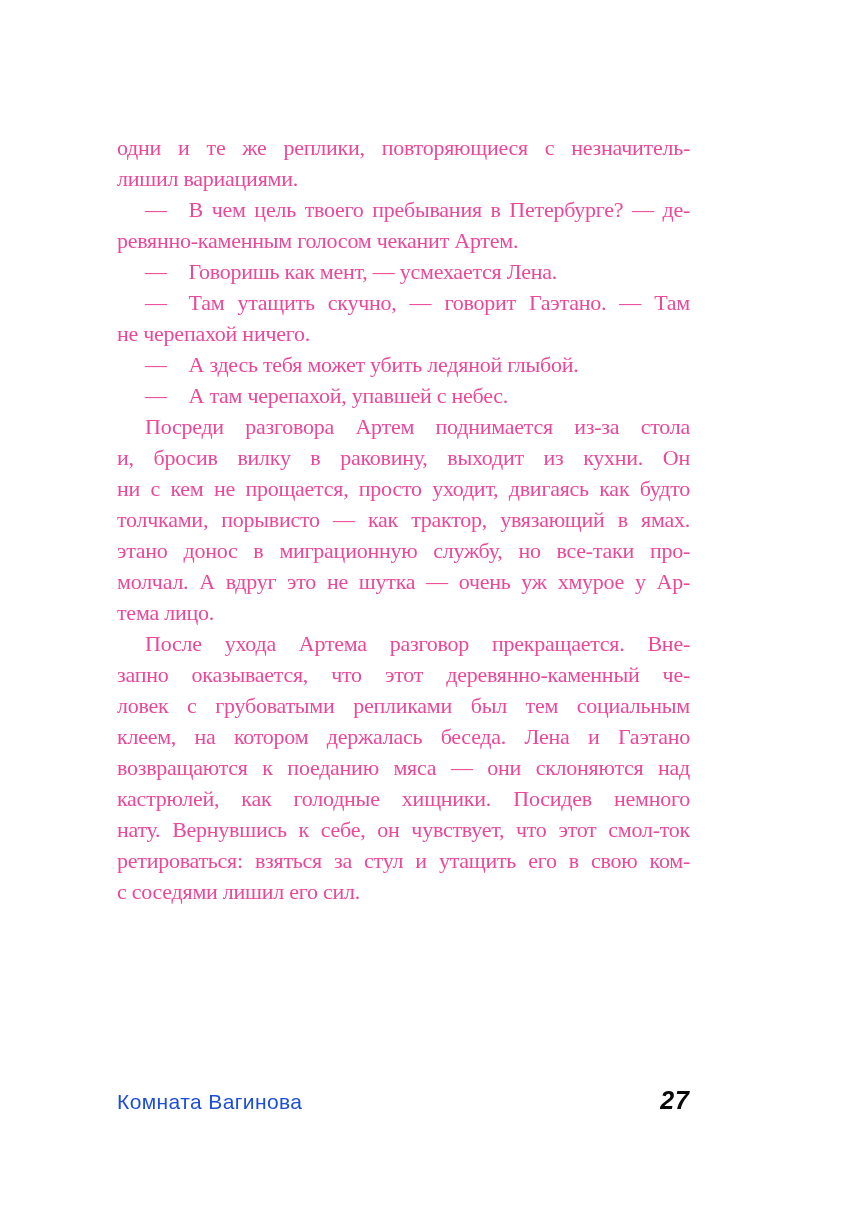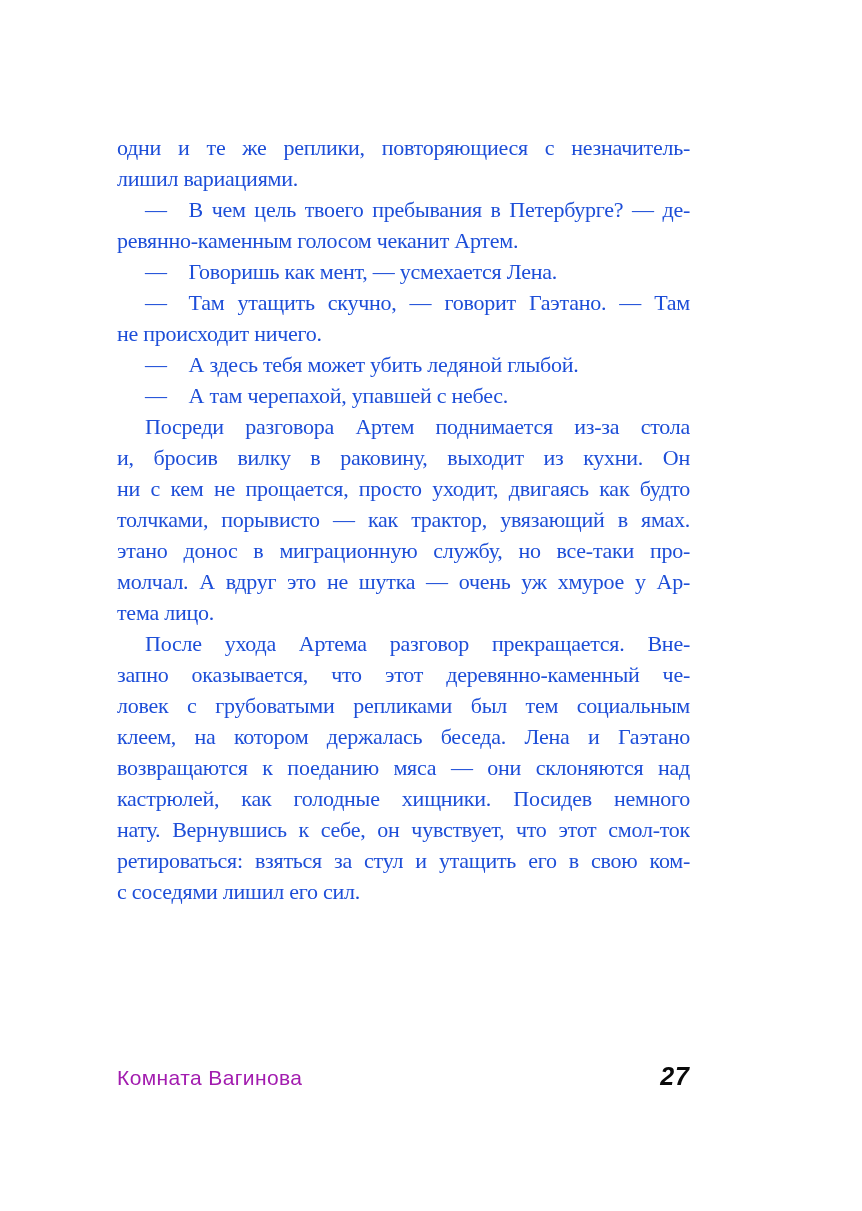--- a/index.html
+++ b/index.html
@@ -14,21 +14,21 @@
     background: #ffffff;
     overflow: hidden;
   }
   .text-block {
     position: absolute;
     left: 117px;
     top: 132px;
     width: 573px;
     font-family: "Liberation Serif", "DejaVu Serif", serif;
     font-size: 22px;
-    color: #1d4ed8;
+    color: #ec4899;
     letter-spacing: -0.25px;
   }
   .line {
     height: 31px;
     line-height: 31px;
     text-align: justify;
     text-align-last: justify;
     overflow: hidden;
     white-space: normal;
   }
@@ -44,44 +44,45 @@
     top: 1062px;
     width: 573px;
     display: flex;
     justify-content: space-between;
     align-items: baseline;
     font-family: "Liberation Sans", "DejaVu Sans", sans-serif;
   }
   .running-title {
     font-size: 21px;
     font-weight: 400;
-    color: #a21caf;
+    color: #1d4ed8;
     letter-spacing: 0.4px;
   }
   .page-number {
     font-size: 25px;
     font-weight: 800;
     font-style: italic;
     color: #0a0a0a;
     letter-spacing: 1px;
+    margin-top: 24px;
   }
 </style>
 </head>
 <body>
 
 <div class="page">
 
   <main class="text-block" id="text-block">
       <div class="line">одни и те же реплики, повторяющиеся с незначитель-</div>
       <div class="line end">лишил вариациями.</div>
       <div class="line indent">— В чем цель твоего пребывания в Петербурге? — де-</div>
       <div class="line end">ревянно-каменным голосом чеканит Артем.</div>
       <div class="line indent end">— Говоришь как мент, — усмехается Лена.</div>
       <div class="line indent">— Там утащить скучно, — говорит Гаэтано. — Там</div>
-      <div class="line end">не происходит ничего.</div>
+      <div class="line end">не черепахой ничего.</div>
       <div class="line indent end">— А здесь тебя может убить ледяной глыбой.</div>
       <div class="line indent end">— А там черепахой, упавшей с небес.</div>
       <div class="line indent">Посреди разговора Артем поднимается из-за стола</div>
       <div class="line">и, бросив вилку в раковину, выходит из кухни. Он</div>
       <div class="line">ни с кем не прощается, просто уходит, двигаясь как будто</div>
       <div class="line">толчками, порывисто — как трактор, увязающий в ямах.</div>
       <div class="line">этано донос в миграционную службу, но все-таки про-</div>
       <div class="line">молчал. А вдруг это не шутка — очень уж хмурое у Ар-</div>
       <div class="line end">тема лицо.</div>
       <div class="line indent">После ухода Артема разговор прекращается. Вне-</div>

